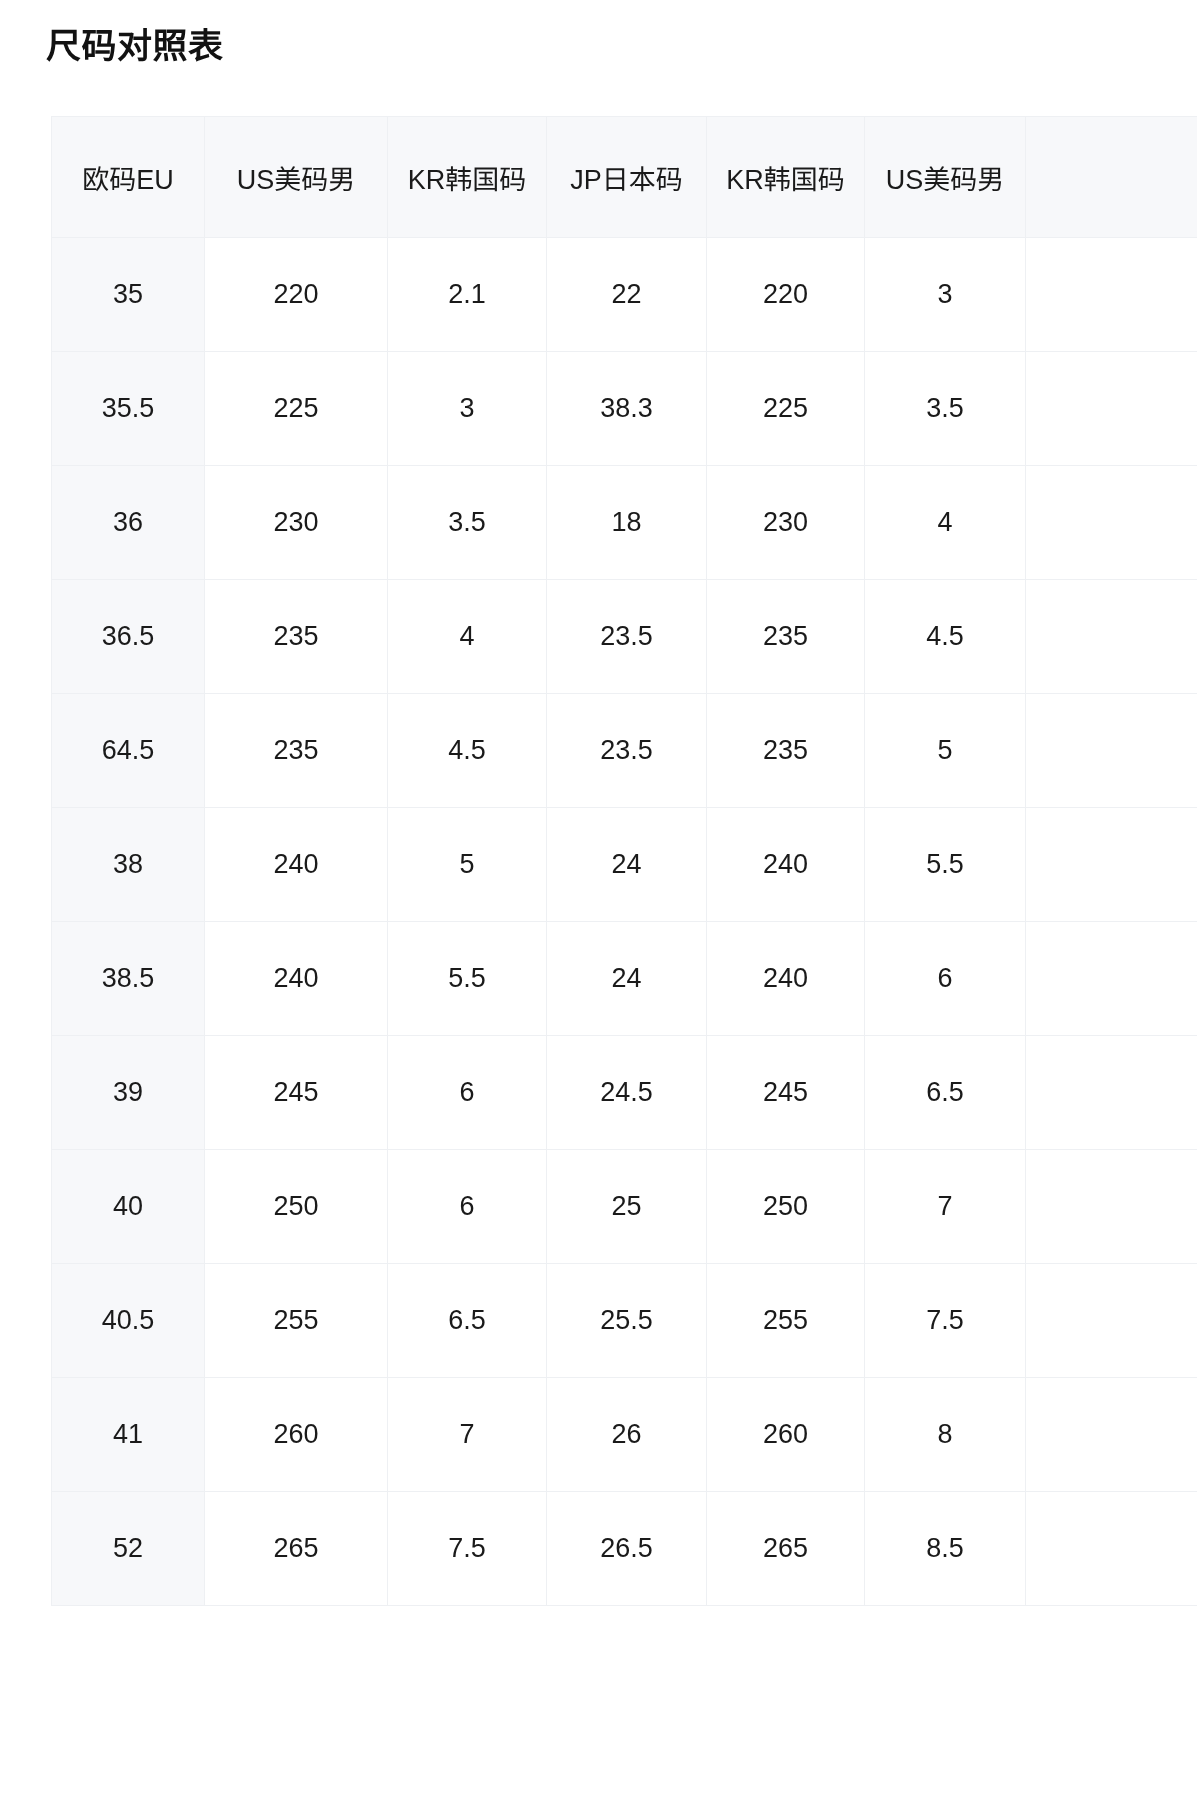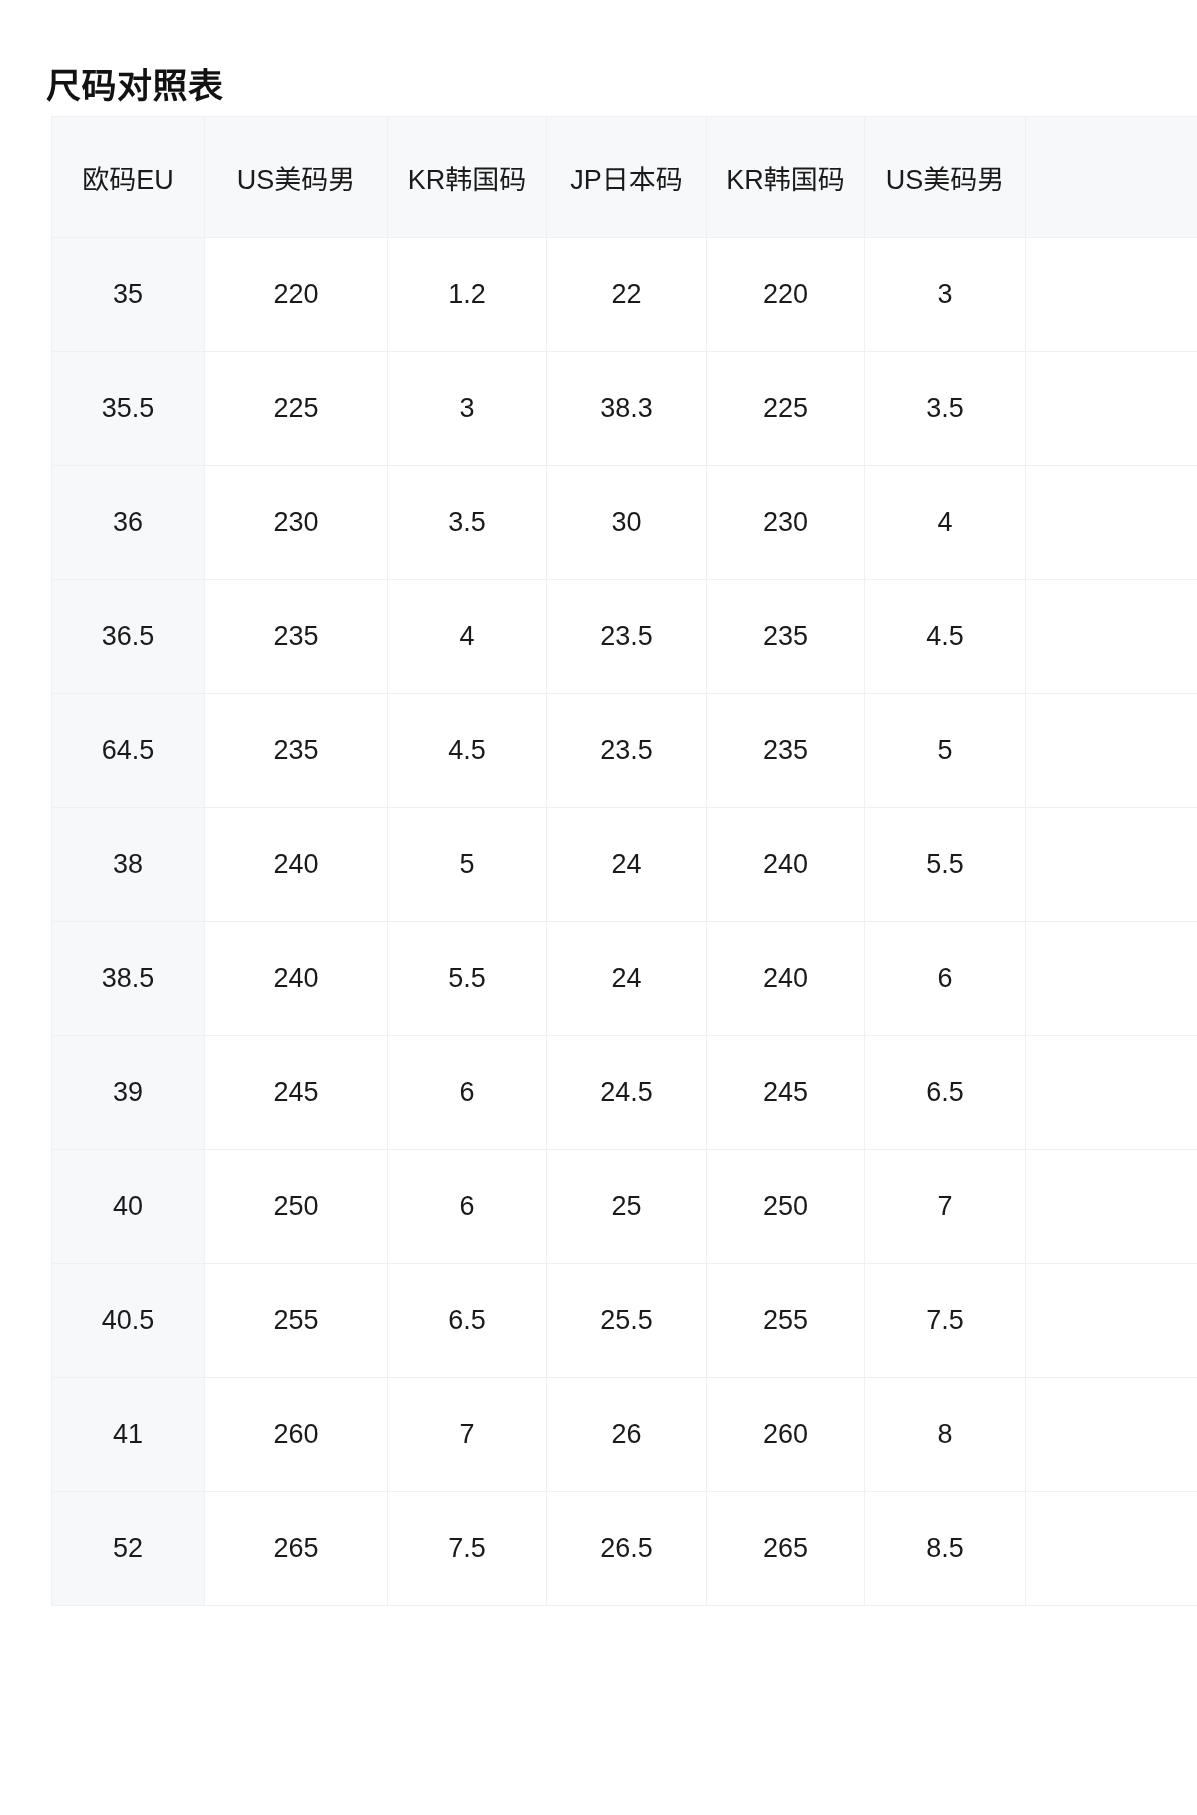--- a/index.html
+++ b/index.html
@@ -27,21 +27,20 @@
   .page-title {
     position: absolute;
     left: 46px;
     top: 24px;
     font-size: 35px;
     font-weight: 700;
     line-height: 1.25;
     letter-spacing: 0.5px;
     color: #121212;
     white-space: nowrap;
-    margin-top: 40px;
   }
 
   
   .table-scroll {
     position: absolute;
     left: 51px;
     top: 116px;
     width: 1146px;           
     height: 1699px;
     overflow: hidden;
@@ -126,40 +125,40 @@
           <th>KR韩国码</th>
           <th>US美码男</th>
           <th></th>
         </tr>
       </thead>
 
       <tbody>
         <tr>
           <td class="col-first">35</td>
           <td>220</td>
-          <td>1.2</td>
+          <td>2.1</td>
           <td>22</td>
           <td>220</td>
           <td>3</td>
           <td></td>
         </tr>
         <tr>
           <td class="col-first">35.5</td>
           <td>225</td>
           <td>3</td>
           <td>38.3</td>
           <td>225</td>
           <td>3.5</td>
           <td></td>
         </tr>
         <tr>
           <td class="col-first">36</td>
           <td>230</td>
           <td>3.5</td>
-          <td>30</td>
+          <td>18</td>
           <td>230</td>
           <td>4</td>
           <td></td>
         </tr>
         <tr>
           <td class="col-first">36.5</td>
           <td>235</td>
           <td>4</td>
           <td>23.5</td>
           <td>235</td>

